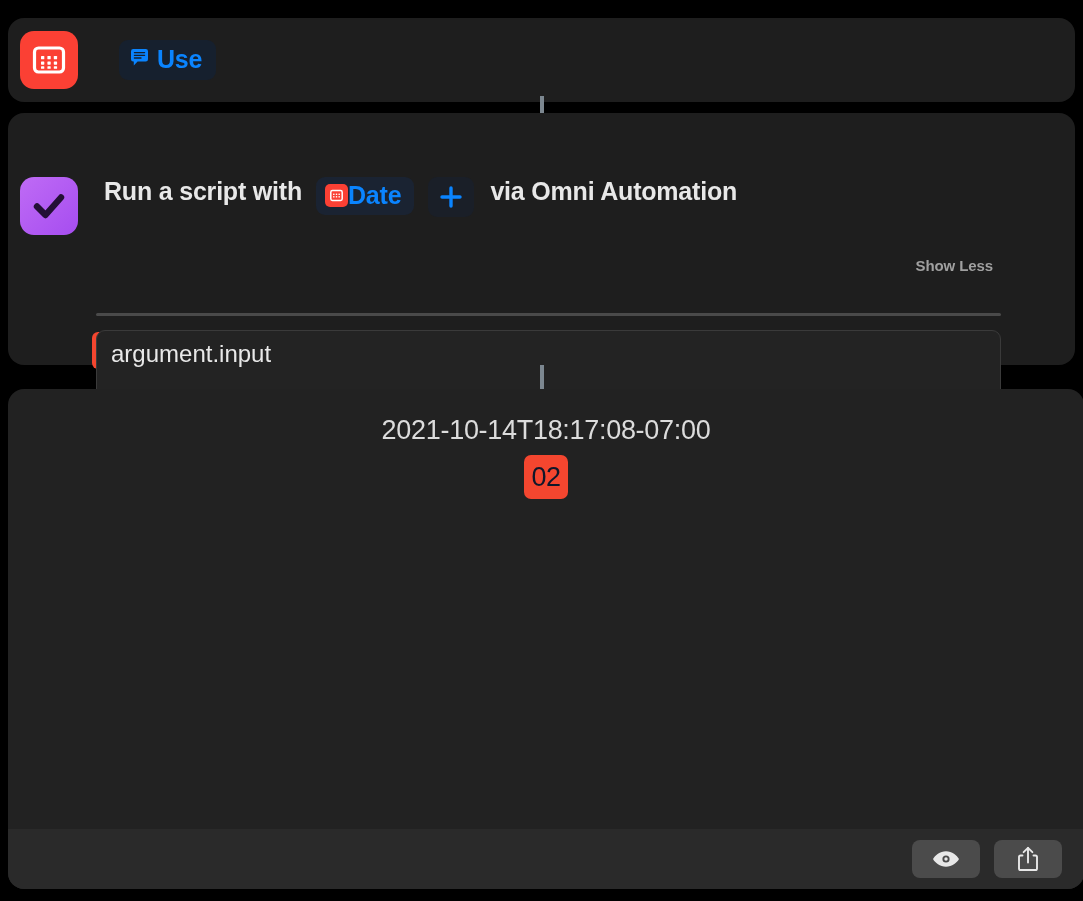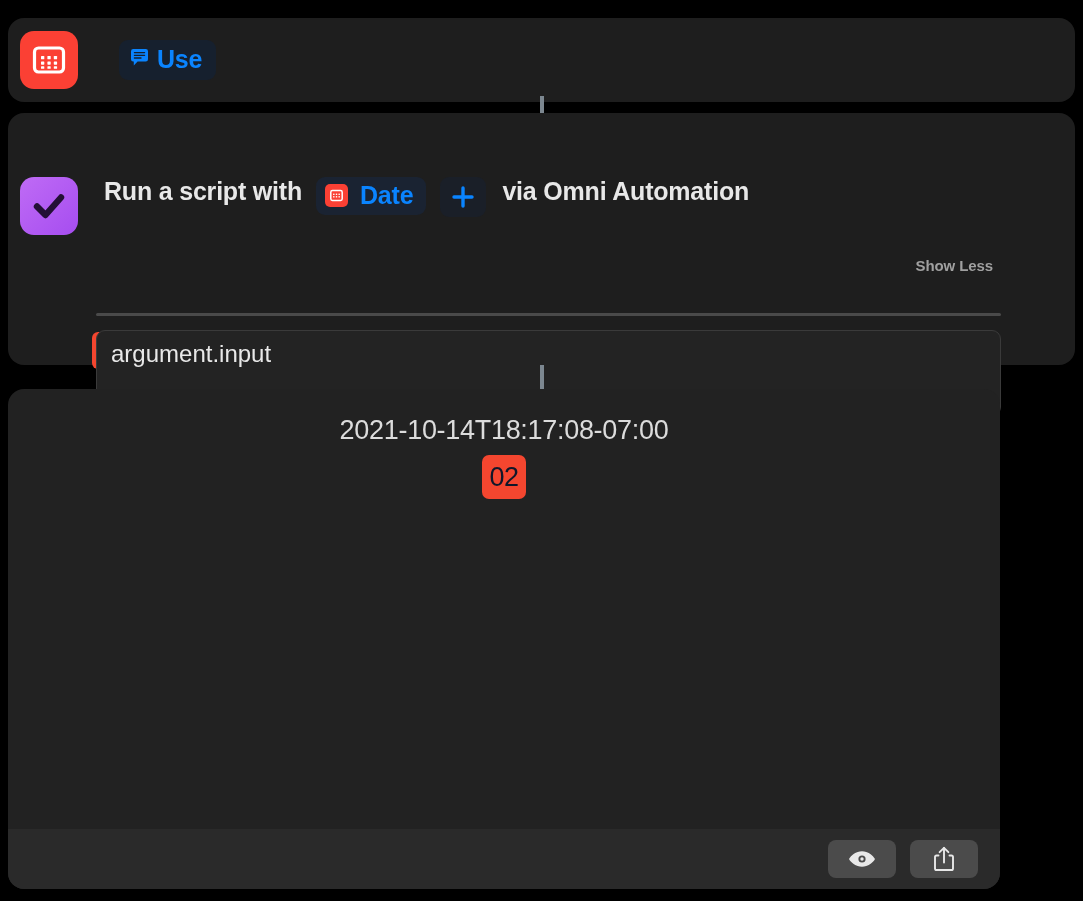--- a/index.html
+++ b/index.html
@@ -94,21 +94,21 @@
     color: #e8e8e8;
     font-size: 25px;
     font-weight: bold;
     margin-left: 26px;
     letter-spacing: -0.2px;
     white-space: nowrap;
   }
   .token-pill {
     display: inline-flex;
     align-items: center;
-    gap: 12px;
+    gap: 0;
     background: #1a2332;
     border-radius: 9px;
     padding: 4px 13px 5px 9px;
     margin-left: 14px;
     vertical-align: middle;
   }
   .token-pill .label {
     color: #0a84ff;
     font-size: 25px;
     font-weight: bold;
@@ -207,21 +207,21 @@
     border-radius: 8px;
     padding: 4px 14px 6px;
     color: #3b6ea8;
     font-size: 25px;
     cursor: pointer;
     letter-spacing: -0.2px;
   }
 
   
   #result-card {
-    left: 8px; top: 389px; width: 992px; height: 500px;
+    left: 8px; top: 389px; width: 1076px; height: 500px;
     background: #222222;
     overflow: hidden;
   }
   .result-value {
     text-align: center;
     color: #dcdcdc;
     font-size: 27px;
     padding-top: 26px;
     letter-spacing: -0.3px;
   }

